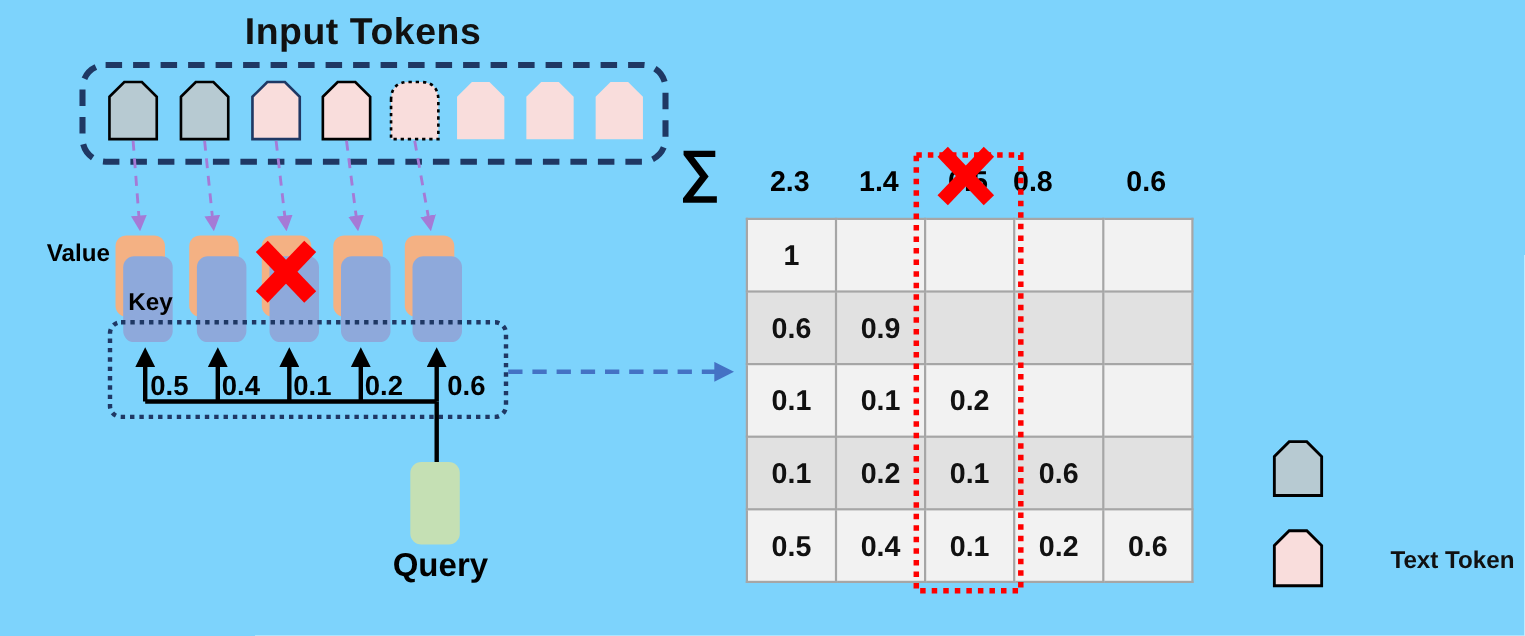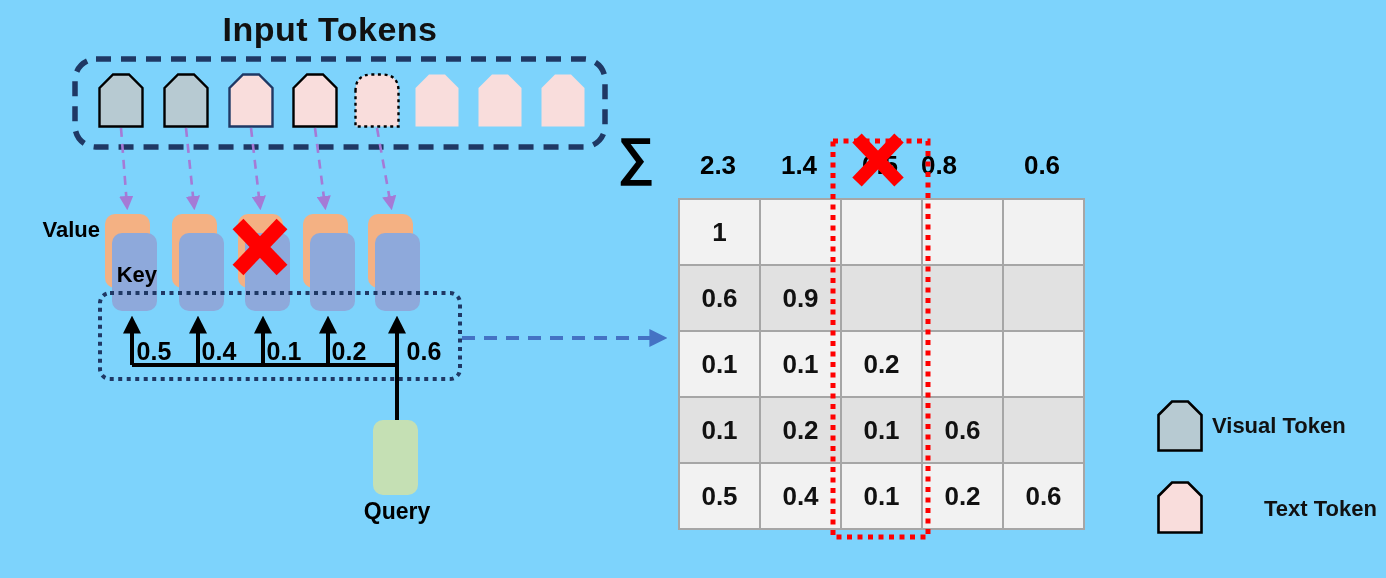--- a/index.html
+++ b/index.html
@@ -15,21 +15,21 @@
   .abs { position: absolute; }
   .title {
     left: 160px; top: 10px; width: 340px;
     text-align: center;
     font-size: 34px; font-weight: bold; color: #111;
     letter-spacing: 0.5px;
   }
   .lbl { color: #000; font-weight: bold; }
   .value-label { left: 18px; top: 217px; width: 82px; text-align: right; font-size: 22px; }
   .key-label   { left: 112px; top: 262px; width: 45px; text-align: right; font-size: 22px; }
-  .query-label { left: 357px; top: 498px; width: 80px; text-align: center; font-size: 23px; }
+  .query-label { left: 357px; top: 498px; width: 80px; text-align: center; font-size: 30px; }
   .kv-value {
     width: 45px; height: 74px; border-radius: 10px;
     background: #f4b183; top: 214px;
   }
   .kv-key {
     width: 45px; height: 78px; border-radius: 10px;
     background: #8ea9db; top: 233px;
   }
   .query-box {
     left: 373px; top: 420px; width: 45px; height: 75px;
@@ -221,20 +221,19 @@
   </svg>
 
   <svg class="overlay" style="left:849px; top:130px;" width="58" height="60">
     <line x1="8" y1="8" x2="50" y2="52" stroke="#ff0000" stroke-width="13"></line>
     <line x1="50" y1="8" x2="8" y2="52" stroke="#ff0000" stroke-width="13"></line>
   </svg>
 
   <svg class="overlay" style="left:1157px; top:400px;" width="46" height="52">
     <path d="M1.5,15 L15,1.5 L31,1.5 L44.5,15 L44.5,50.5 L1.5,50.5 Z" stroke="#000" stroke-width="2.6" fill="#b7cad2"></path>
   </svg>
-  <div class="abs legend-label legend-visual-label">Visual Token</div>
 
   <svg class="overlay" style="left:1157px; top:481px;" width="46" height="53">
     <path d="M1.5,15 L15,1.5 L31,1.5 L44.5,15 L44.5,51.5 L1.5,51.5 Z" stroke="#000" stroke-width="2.6" fill="#f9dddc"></path>
   </svg>
   <div class="abs legend-label legend-text-label">Text Token</div>
 
 </div>
 
 </body></html>

